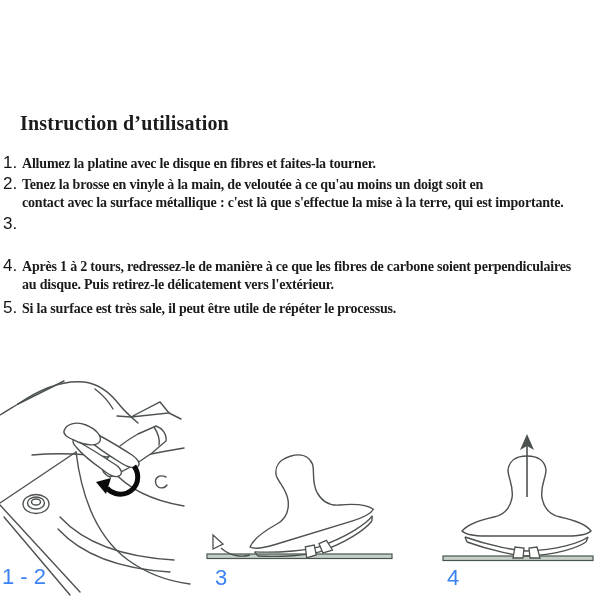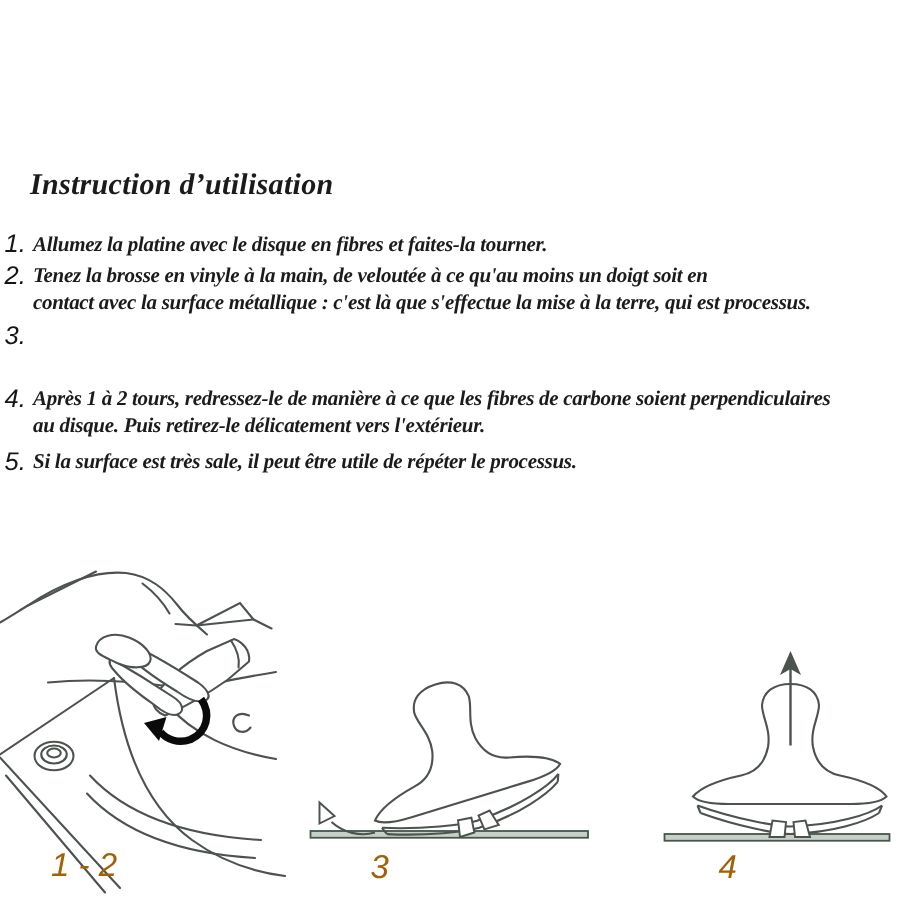--- a/index.html
+++ b/index.html
@@ -1,47 +1,47 @@
 <!DOCTYPE html>
 <html><head>
 <meta charset="utf-8">
 <style>
   html,body{margin:0;padding:0;background:#ffffff;}
   #page{position:relative;width:600px;height:600px;background:#ffffff;overflow:hidden;
-        font-family:"Liberation Serif", serif;color:#1b1b1b;font-style:italic;}
+        font-family:"Liberation Serif", serif;color:#1b1b1b;}
   .title{position:absolute;left:20px;top:112px;font-size:20px;font-weight:bold;
          letter-spacing:.2px;white-space:nowrap;}
   .step{position:absolute;left:0;width:600px;}
   .step .num{position:absolute;left:3px;top:-2px;
              font-family:"Liberation Sans", sans-serif;font-size:17px;font-weight:400;color:#151515;}
   .step .txt{margin-left:22px;font-size:14px;font-weight:bold;line-height:17.5px;
              letter-spacing:-0.2px;white-space:nowrap;}
   .figlabel{position:absolute;font-family:"Liberation Sans", sans-serif;font-size:22px;
-            font-weight:400;color:#a16207;white-space:nowrap;margin-left:32px;}
+            font-weight:400;color:#3b82f6;white-space:nowrap;}
   #figures{position:absolute;left:0;top:360px;}
 </style>
 </head>
 <body>
 
 <div id="page">
 
   <div class="title">Instruction d’utilisation</div>
 
   <div class="step" style="top:155px">
     <span class="num">1.</span>
     <div class="txt">
       <div>Allumez la platine avec le disque en fibres et faites-la tourner.</div>
     </div>
   </div>
 
   <div class="step" style="top:176px">
     <span class="num">2.</span>
     <div class="txt">
       <div>Tenez la brosse en vinyle à la main, de veloutée à ce qu'au moins un doigt soit en</div>
-      <div>contact avec la surface métallique : c'est là que s'effectue la mise à la terre, qui est processus.</div>
+      <div>contact avec la surface métallique : c'est là que s'effectue la mise à la terre, qui est importante.</div>
     </div>
   </div>
 
   <div class="step" style="top:216px">
     <span class="num">3.</span>
     <div class="txt">
     </div>
   </div>
 
   <div class="step" style="top:258px">

